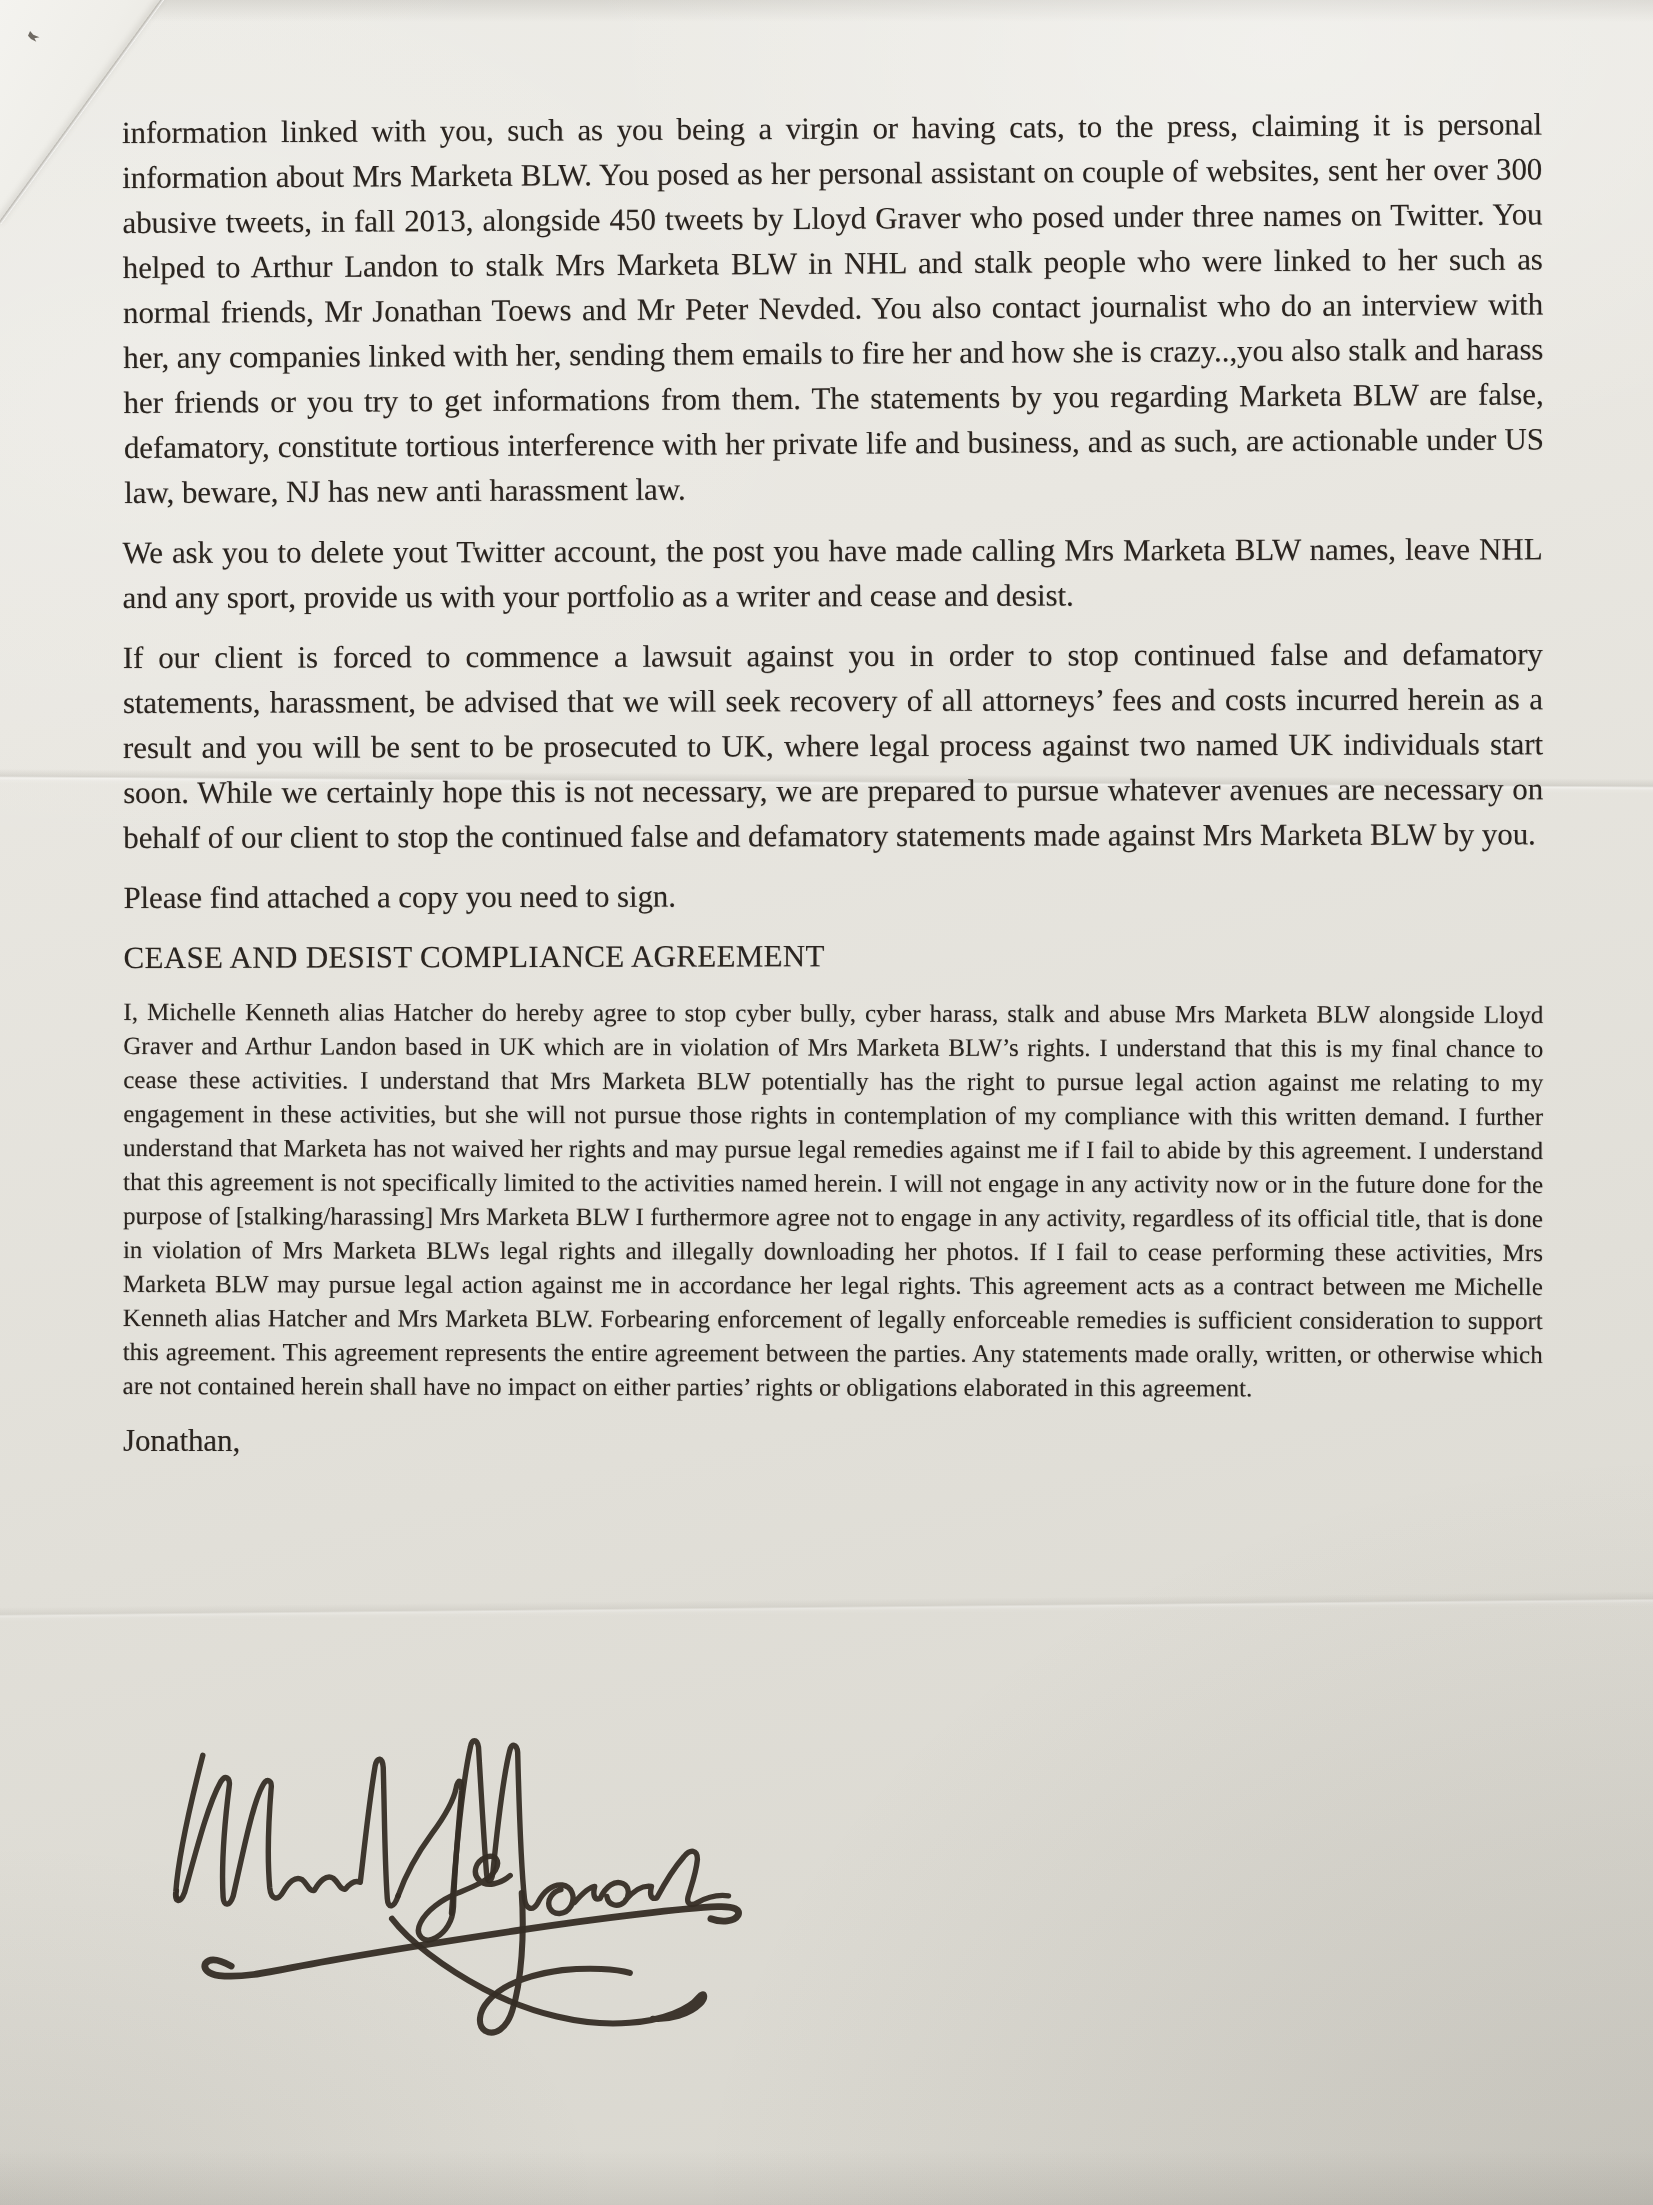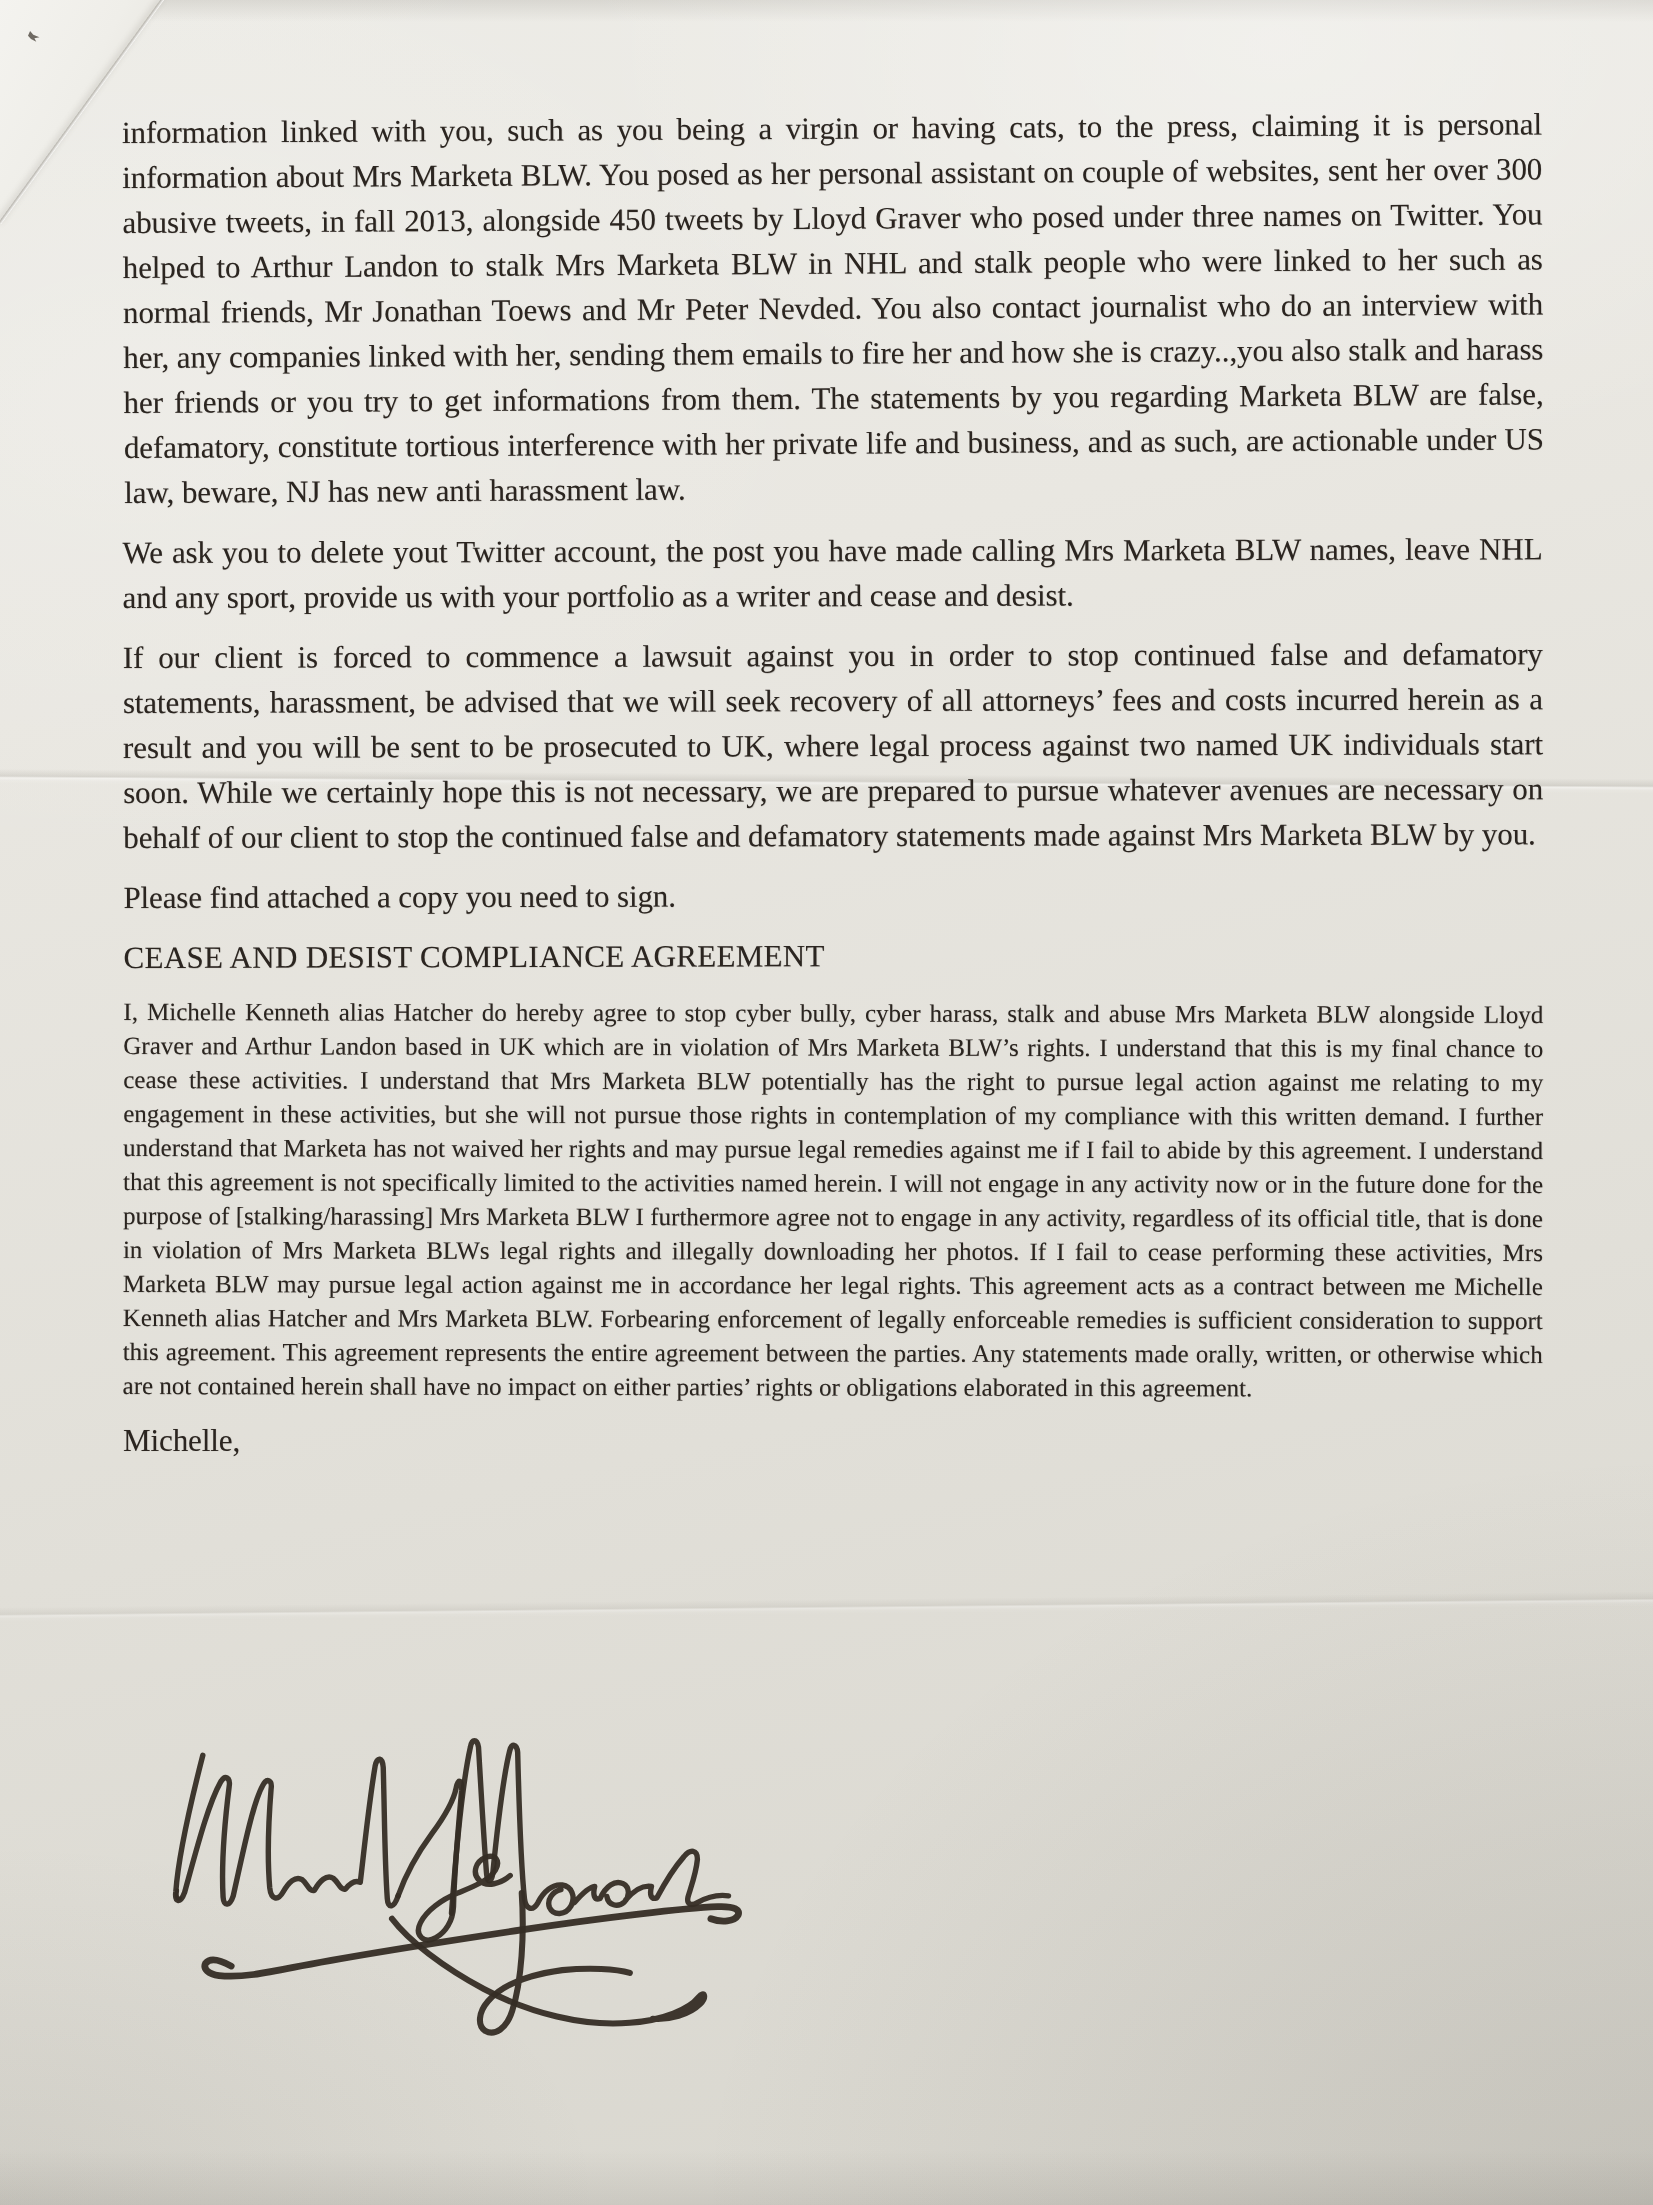--- a/index.html
+++ b/index.html
@@ -84,21 +84,21 @@
     <div class="block-a">
       <p class="body-text">information linked with you, such as you being a virgin or having cats, to the press, claiming it is personal information about Mrs Marketa BLW. You posed as her personal assistant on couple of websites, sent her  over 300 abusive tweets, in fall 2013, alongside 450 tweets by Lloyd Graver who posed under three names on Twitter. You helped to Arthur Landon to stalk Mrs Marketa BLW in NHL and stalk people who were linked to her such as normal friends, Mr Jonathan Toews and Mr Peter Nevded. You also contact journalist who do an interview with her, any companies linked with her, sending them emails to fire her and how she is crazy..,you also stalk and harass her friends or you try to get informations from them. The statements by you regarding Marketa BLW are false, defamatory, constitute tortious interference with her private life and business, and as such, are actionable under US law, beware, NJ has new anti harassment law.</p>
     </div>
     <div class="block-b">
       <p class="body-text">We ask you to delete yout Twitter account, the post you have made calling Mrs Marketa BLW names, leave NHL and any sport, provide us with your portfolio as a writer and cease and desist.</p>
       <p class="body-text">If our client is forced to commence a lawsuit against you in order to stop continued false and defamatory statements, harassment, be advised that we will seek recovery of all attorneys’ fees and costs incurred herein as a result and you will be sent to be prosecuted to UK, where legal process against two named UK individuals start soon. While we certainly hope this is not necessary, we are prepared to pursue whatever avenues are necessary on behalf of our client to stop the continued false and defamatory statements made against Mrs Marketa BLW by you.</p>
       <p class="body-text">Please find attached a copy you need to sign.</p>
       <p class="heading">CEASE AND DESIST COMPLIANCE AGREEMENT</p>
     </div>
     <p class="agreement">I, Michelle Kenneth alias Hatcher do hereby agree to stop cyber bully, cyber harass, stalk and abuse Mrs Marketa BLW alongside Lloyd Graver and Arthur Landon based in UK which are in violation of Mrs Marketa BLW’s rights. I understand that this is my final chance to cease these activities. I understand that Mrs Marketa BLW potentially has the right to pursue legal action against me relating to my engagement in these activities, but she will not pursue those rights in contemplation of my compliance with this written demand. I further understand that Marketa has not waived her rights and may pursue legal remedies against me if I fail to abide by this agreement. I understand that this agreement is not specifically limited to the activities named herein. I will not engage in any activity now or in the future done for the purpose of [stalking/harassing] Mrs Marketa BLW I furthermore agree not to engage in any activity, regardless of its official title, that is done in violation of Mrs Marketa BLWs legal rights and illegally downloading her photos. If I fail to cease performing these activities, Mrs Marketa BLW may pursue legal action against me in accordance her  legal rights. This agreement acts as a contract between me Michelle Kenneth alias Hatcher and Mrs Marketa BLW. Forbearing enforcement of legally enforceable remedies is sufficient consideration to support this agreement. This agreement represents the entire agreement between the parties. Any statements made orally, written, or otherwise which are not contained herein shall have no impact on either parties’ rights or obligations elaborated in this agreement.</p>
-    <p class="closing body-text">Michelle,</p>
+    <p class="closing body-text">Jonathan,</p>
   </div>
 
   <svg class="signature" viewBox="0 0 1150 580" xmlns="http://www.w3.org/2000/svg">
 
     <path stroke-width="8" d="M 130,98 C 112,168 94,244 90,300 C 88,316 97,318 103,301
       C 121,236 138,170 156,138 C 163,126 171,131 169,144 C 162,200 157,256 160,308
       C 161,323 170,321 175,306 C 187,254 203,170 219,142 C 225,131 233,135 231,148
       C 227,198 225,248 229,294 C 231,312 241,314 249,300 C 257,286 267,276 277,282
       C 285,288 287,300 295,298 C 303,284 313,274 323,280 C 331,286 333,298 341,296
       C 348,287 355,282 363,286 C 367,254 375,174 385,114 C 388,99 396,101 397,116

